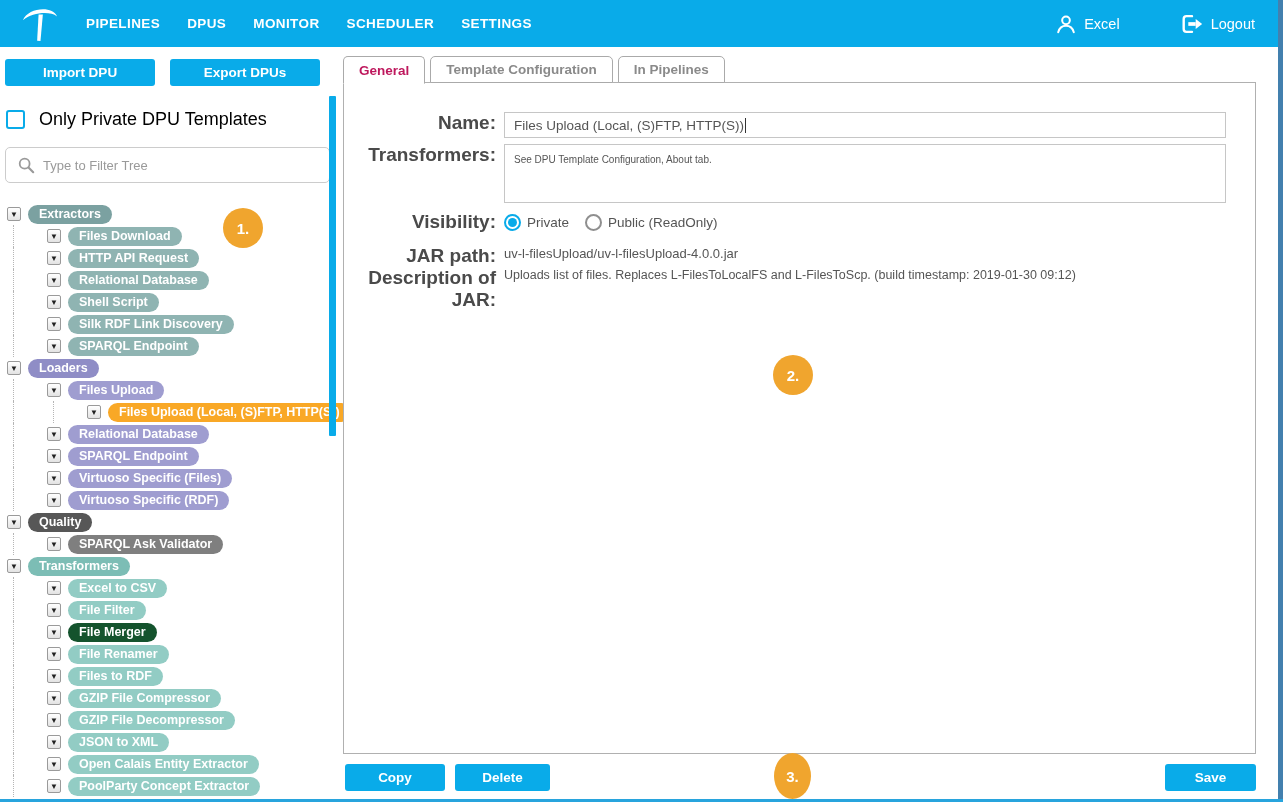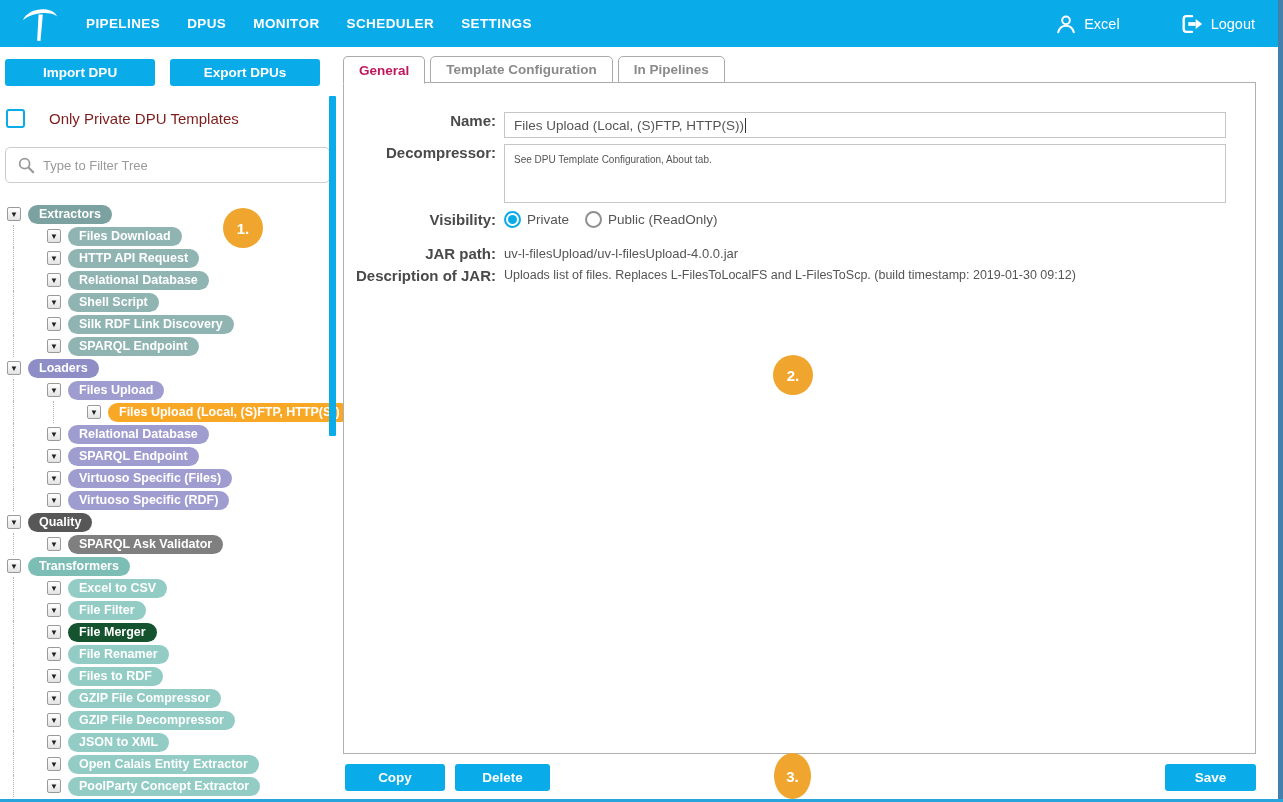--- a/index.html
+++ b/index.html
@@ -25,21 +25,21 @@
 
   
   .sidebar { position:absolute; left:0; top:47px; width:340px; height:755px; background:#fff; }
   .side-buttons { position:absolute; left:0; top:12px; width:340px; }
   .btn { background:#09abe9; color:#fff; border:none; font-weight:bold; font-size:13.5px;
          border-radius:3px; cursor:pointer; font-family:"Liberation Sans", sans-serif; }
   .btn-import { position:absolute; left:5px; top:0; width:150px; height:27px; }
   .btn-export { position:absolute; left:170px; top:0; width:150px; height:27px; }
   .checkbox-row { position:absolute; left:6px; top:62px; display:flex; align-items:center; }
   .checkbox { width:19px; height:19px; border:2px solid #09abe9; border-radius:3px; background:#fff; cursor:pointer; }
-  .checkbox-label { margin-left:24px; font-size:15px; color:#7f1d1d; }
+  .checkbox-label { margin-left:14px; font-size:18px; color:#000000; }
   .search-box { position:absolute; left:5px; top:100px; width:325px; height:36px; border:1px solid #ccc; border-radius:5px;
                 display:flex; align-items:center; background:#fff; }
   .search-box svg { margin:0 8px 0 11px; }
   .search-input { border:none; outline:none; font-size:13px; color:#555; width:270px; font-family:"Liberation Sans", sans-serif; }
   .search-input::placeholder { color:#9a9a9a; }
 
   
   .tree { position:absolute; left:0; top:156px; width:340px; height:600px; }
   .tree-row { display:flex; align-items:center; height:22px; }
   .tree-spacer { width:27px; height:22px; border-left:1px dotted #b5b5b5; margin-left:13px; flex:0 0 auto; }
@@ -50,21 +50,21 @@
                border-radius:10px; white-space:nowrap; cursor:pointer; }
   .tree-scrollbar { position:absolute; left:329px; top:49px; width:7px; height:340px; background:#09abe9; border-radius:1px; cursor:pointer; }
 
   
   .tabs { position:absolute; left:343px; top:56px; display:flex; z-index:5; }
   .tab { height:27px; border:1px solid #aaa; border-radius:5px 5px 0 0; background:#fff; margin-right:5px;
          padding:0 15px; display:flex; align-items:center; font-size:13.5px; font-weight:bold; color:#8a8a8a; cursor:pointer; }
   .tab.active { color:#be185d; border-bottom:1px solid #fff; height:28px; }
   .panel { position:absolute; left:343px; top:82px; width:913px; height:672px; border:1px solid #b0b0b0; background:#fff; }
   .form-row { position:absolute; display:flex; }
-  .form-label { width:160px; text-align:right; font-weight:bold; color:#4a4a4a; font-size:15px; padding-right:8px; flex:0 0 auto; }
+  .form-label { width:160px; text-align:right; font-weight:bold; color:#4a4a4a; font-size:19px; padding-right:8px; flex:0 0 auto; }
   .fake-input { width:722px; height:26px; border:1px solid #c6c6c6; display:flex; align-items:center; padding:0 9px;
                 font-size:13.5px; color:#555; background:#fff; cursor:text; }
   .caret { display:inline-block; width:1px; height:15px; background:#333; margin-left:1px; }
   .fake-textarea { width:722px; height:59px; border:1px solid #c6c6c6; padding:9px; font-size:10px; color:#555;
                    background:#fff; cursor:text; }
   .radio-group { display:flex; align-items:center; }
   .radio-opt { display:flex; align-items:center; margin-right:16px; cursor:pointer; }
   .radio-circle { width:17px; height:17px; border-radius:50%; border:2px solid #8f8f8f; background:#fff;
                   display:flex; align-items:center; justify-content:center; }
   .radio-circle.sel { border-color:#09abe9; }
@@ -281,21 +281,21 @@
 
 <div class="panel">
   <div class="form-row" style="left:0; top:29px;">
     <div class="form-label">Name:</div>
     <div class="fake-input">
       <span>Files Upload (Local, (S)FTP, HTTP(S))</span>
         <span class="caret"></span>
     </div>
   </div>
   <div class="form-row" style="left:0; top:61px;">
-    <div class="form-label">Decompressor:</div>
+    <div class="form-label">Transformers:</div>
     <div class="fake-textarea">See DPU Template Configuration, About tab.</div>
   </div>
   <div class="form-row" style="left:0; top:128px; align-items:center;">
     <div class="form-label">Visibility:</div>
     <div class="radio-group">
         <div class="radio-opt">
           <div class="radio-circle sel">
             <div class="radio-dot"></div>
           </div>
           <span class="radio-label">Private</span>

